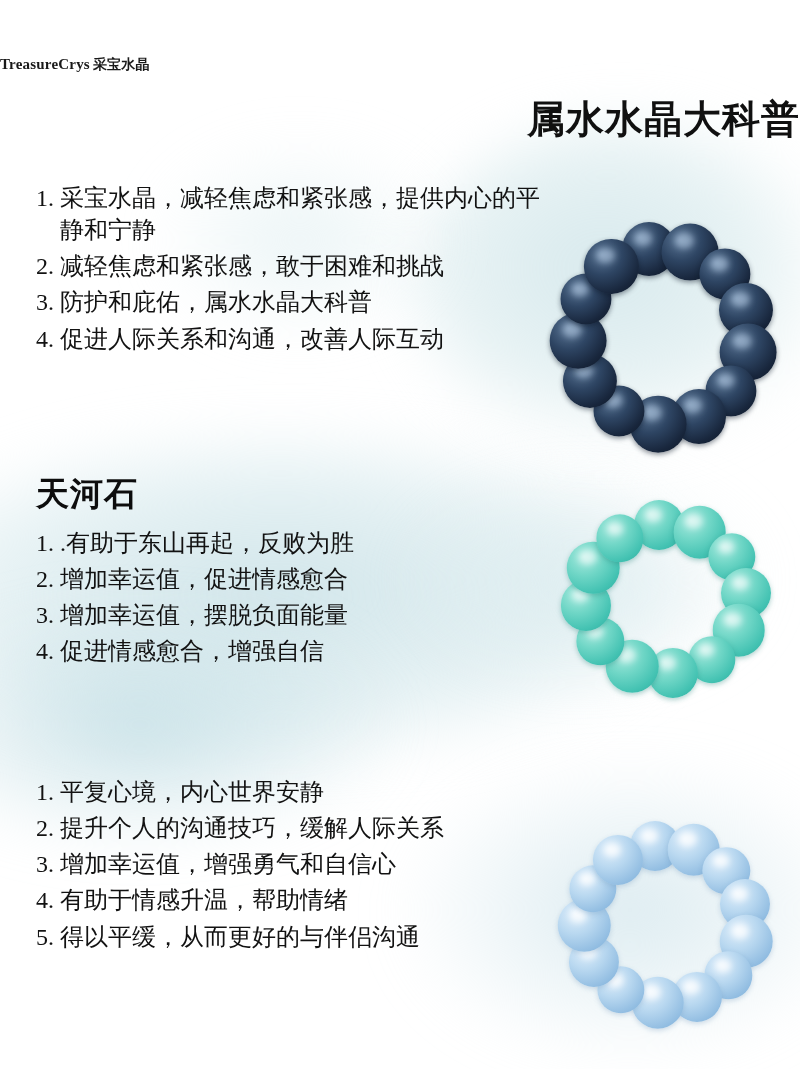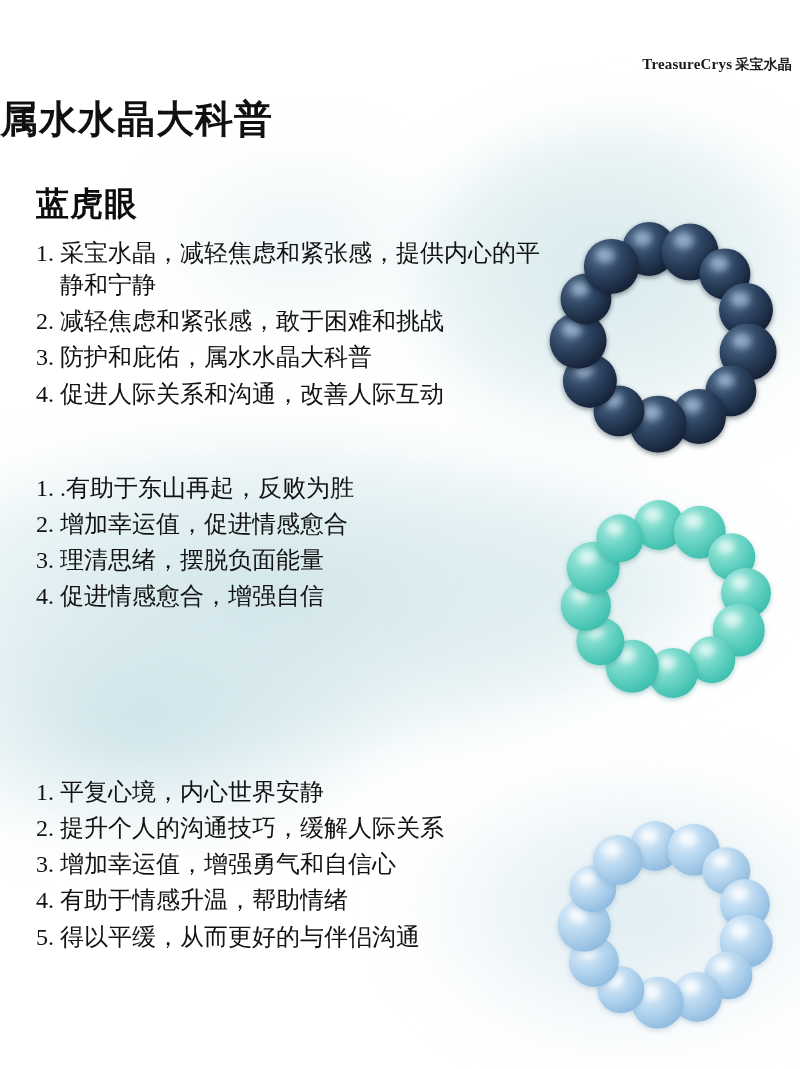--- a/index.html
+++ b/index.html
@@ -56,36 +56,36 @@
     width: 380px; height: 220px;
     right: 30px; top: 470px;
     background: radial-gradient(ellipse at 50% 50%, rgba(219,236,239,0.75) 0%, rgba(255,255,255,0) 72%);
   }
 
   
   .brand {
     position: absolute;
     top: 56px;
     left: 0; right: 8px;
-    text-align: right;
+    text-align: left;
     font-family: "Liberation Serif", "DejaVu Serif", serif;
     font-weight: bold;
     font-size: 15px;
     letter-spacing: 0.2px;
     color: #191919;
   }
   .brand .brand-cn {
     font-size: 14px;
     margin-left: 3px;
   }
   .main-title {
     position: absolute;
     top: 94px;
     left: 0; right: 0;
-    text-align: left;
+    text-align: right;
     font-family: "Liberation Sans", "DejaVu Sans", sans-serif;
     font-weight: bold;
     font-size: 38px;
     letter-spacing: 1px;
     color: #101010;
   }
 
   
   .section {
     position: absolute;
@@ -184,21 +184,20 @@
   <div class="wash wash-c"></div>
   <div class="wash wash-d"></div>
 </div>
 
 <div class="brand">
   <span>TreasureCrys</span><span class="brand-cn">采宝水晶</span>
 </div>
 <div class="main-title">属水水晶大科普</div>
 
 <div class="section" id="section-1">
-  <div class="section-title">蓝虎眼</div>
   <ul class="bullet-list">
     <li>
       <span class="bullet-num">1.</span>
       <span class="bullet-text">采宝水晶，减轻焦虑和紧张感，提供内心的平静和宁静</span>
     </li>
     <li>
       <span class="bullet-num">2.</span>
       <span class="bullet-text">减轻焦虑和紧张感，敢于困难和挑战</span>
     </li>
     <li>
@@ -206,32 +205,33 @@
       <span class="bullet-text">防护和庇佑，属水水晶大科普</span>
     </li>
     <li>
       <span class="bullet-num">4.</span>
       <span class="bullet-text">促进人际关系和沟通，改善人际互动</span>
     </li>
   </ul>
 </div>
 
 <div class="section" id="section-2">
+  <div class="section-title">天河石</div>
   <ul class="bullet-list">
     <li>
       <span class="bullet-num">1.</span>
       <span class="bullet-text">.有助于东山再起，反败为胜</span>
     </li>
     <li>
       <span class="bullet-num">2.</span>
       <span class="bullet-text">增加幸运值，促进情感愈合</span>
     </li>
     <li>
       <span class="bullet-num">3.</span>
-      <span class="bullet-text">理清思绪，摆脱负面能量</span>
+      <span class="bullet-text">增加幸运值，摆脱负面能量</span>
     </li>
     <li>
       <span class="bullet-num">4.</span>
       <span class="bullet-text">促进情感愈合，增强自信</span>
     </li>
   </ul>
 </div>
 
 <div class="section" id="section-3">
   <ul class="bullet-list">

